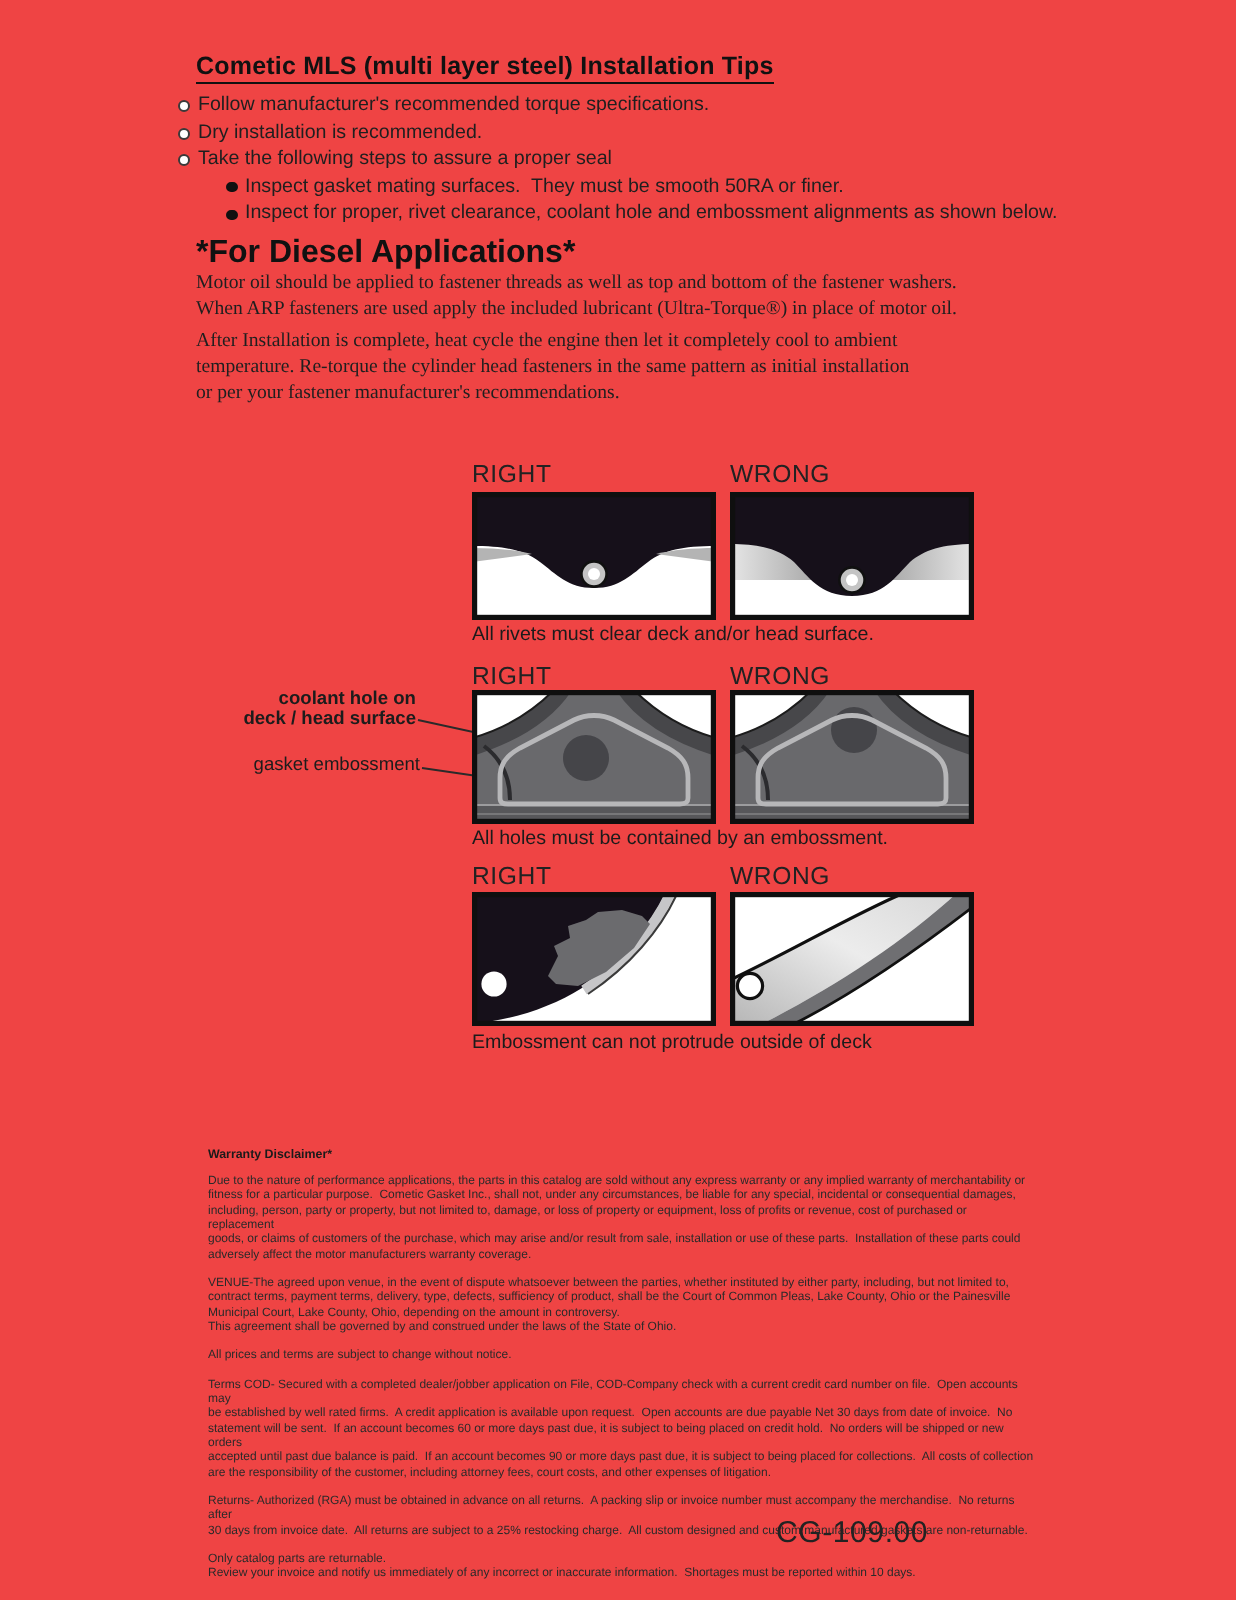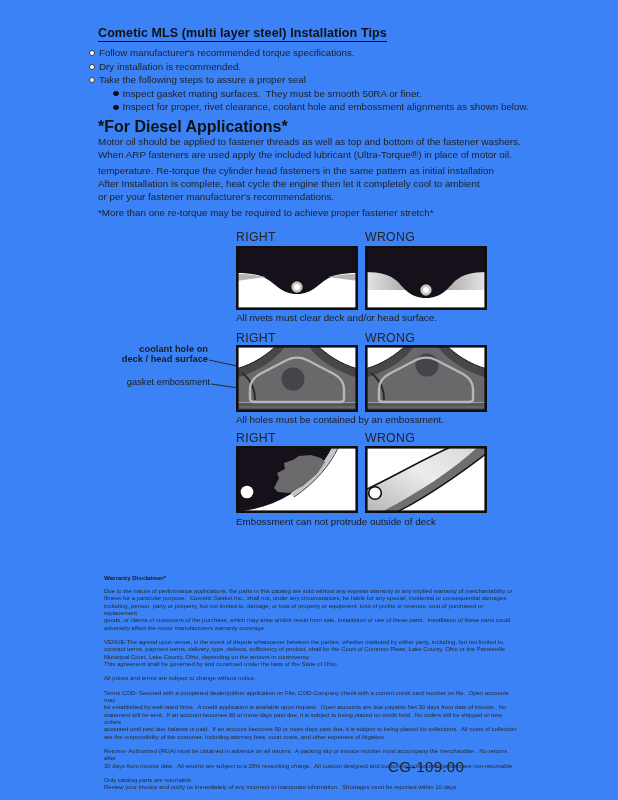--- a/index.html
+++ b/index.html
@@ -1,31 +1,31 @@
 <!DOCTYPE html>
 <html><head>
 <meta charset="utf-8">
 <style>
   html,body{margin:0;padding:0;background:#fff;}
-  .page{position:relative;width:618px;height:800px;background:#3b82f6;
+  .page{position:relative;width:618px;height:800px;background:#ef4444;
         font-family:"Liberation Sans",sans-serif;color:#1f1f1f;overflow:hidden;}
 
   .title{position:absolute;left:98px;top:26px;font-size:12.5px;font-weight:bold;
          color:#111;border-bottom:1.5px solid #111;padding-bottom:1px;letter-spacing:.1px;}
 
   .bullets{position:absolute;left:88px;top:47px;}
   .brow{display:flex;align-items:flex-start;height:13.6px;font-size:9.8px;}
   .mk{flex:0 0 auto;width:4px;height:4px;border-radius:50%;border:1px solid #3a3a3a;
       margin:3.2px 4px 0 1px;background:#fff;}
   .brow.sub{margin-left:24px;}
   .brow.sub .mk{background:#111;border-color:#111;width:3.5px;height:3.5px;}
   .t{white-space:pre-wrap;}
 
   .dhead{position:absolute;left:98px;top:118px;font-size:16px;font-weight:bold;color:#111;}
-  .para{position:absolute;left:98px;font-size:9.8px;}
+  .para{position:absolute;left:98px;font-size:9.8px;font-family:Liberation Serif, serif;}
   .para>div{height:13.2px;white-space:pre-wrap;}
   .pos-p1{top:136px;} .pos-p2{top:165px;}
   .note{position:absolute;left:98px;top:207px;font-size:9.8px;white-space:pre-wrap;}
 
   .hdr{position:absolute;width:122px;text-align:left;font-size:12.3px;color:#222;letter-spacing:.3px;}
   .h-r1r{left:236px;top:230px;} .h-r1w{left:365px;top:230px;}
   .h-r2r{left:236px;top:331px;} .h-r2w{left:365px;top:331px;}
   .h-r3r{left:236px;top:431px;} .h-r3w{left:365px;top:431px;}
 
   .box{position:absolute;width:122px;line-height:0;}
@@ -81,25 +81,24 @@
         <span class="t">Inspect for proper, rivet clearance, coolant hole and embossment alignments as shown below.</span>
       </div>
   </div>
 
   <div class="dhead">*For Diesel Applications*</div>
   <div class="para pos-p1">
       <div>Motor oil should be applied to fastener threads as well as top and bottom of the fastener washers.</div>
       <div>When ARP fasteners are used apply the included lubricant (Ultra-Torque®) in place of motor oil.</div>
     </div>
   <div class="para pos-p2">
+      <div>After Installation is complete, heat cycle the engine then let it completely cool to ambient</div>
       <div>temperature. Re-torque the cylinder head fasteners in the same pattern as initial installation</div>
-      <div>After Installation is complete, heat cycle the engine then let it completely cool to ambient</div>
       <div>or per your fastener manufacturer's recommendations.</div>
     </div>
-  <div class="note">*More than one re-torque may be required to achieve proper fastener stretch*</div>
 
   <div class="hdr h-r1r">RIGHT</div>
   <div class="hdr h-r1w">WRONG</div>
   <div class="box b-r1r">
     <svg width="122" height="64" viewBox="0 0 122 64">
       <rect width="122" height="64" fill="#ffffff"></rect>
       <path d="M0,0 H122 V27 C105,27 96,29 88,35 C80,41 74,48 61,48 C48,48 42,41 34,35 C26,29 17,27 0,27 Z" fill="#16101a"></path>
       <path d="M0,28 C12,28 22,29 30,31 L0,35 Z" fill="#b4b4b4"></path>
       <path d="M122,28 C110,28 100,29 92,31 L122,35 Z" fill="#b4b4b4"></path>
       <circle cx="61" cy="41" r="6.3" fill="#c4c4c4" stroke="#101010" stroke-width="1.3"></circle>

